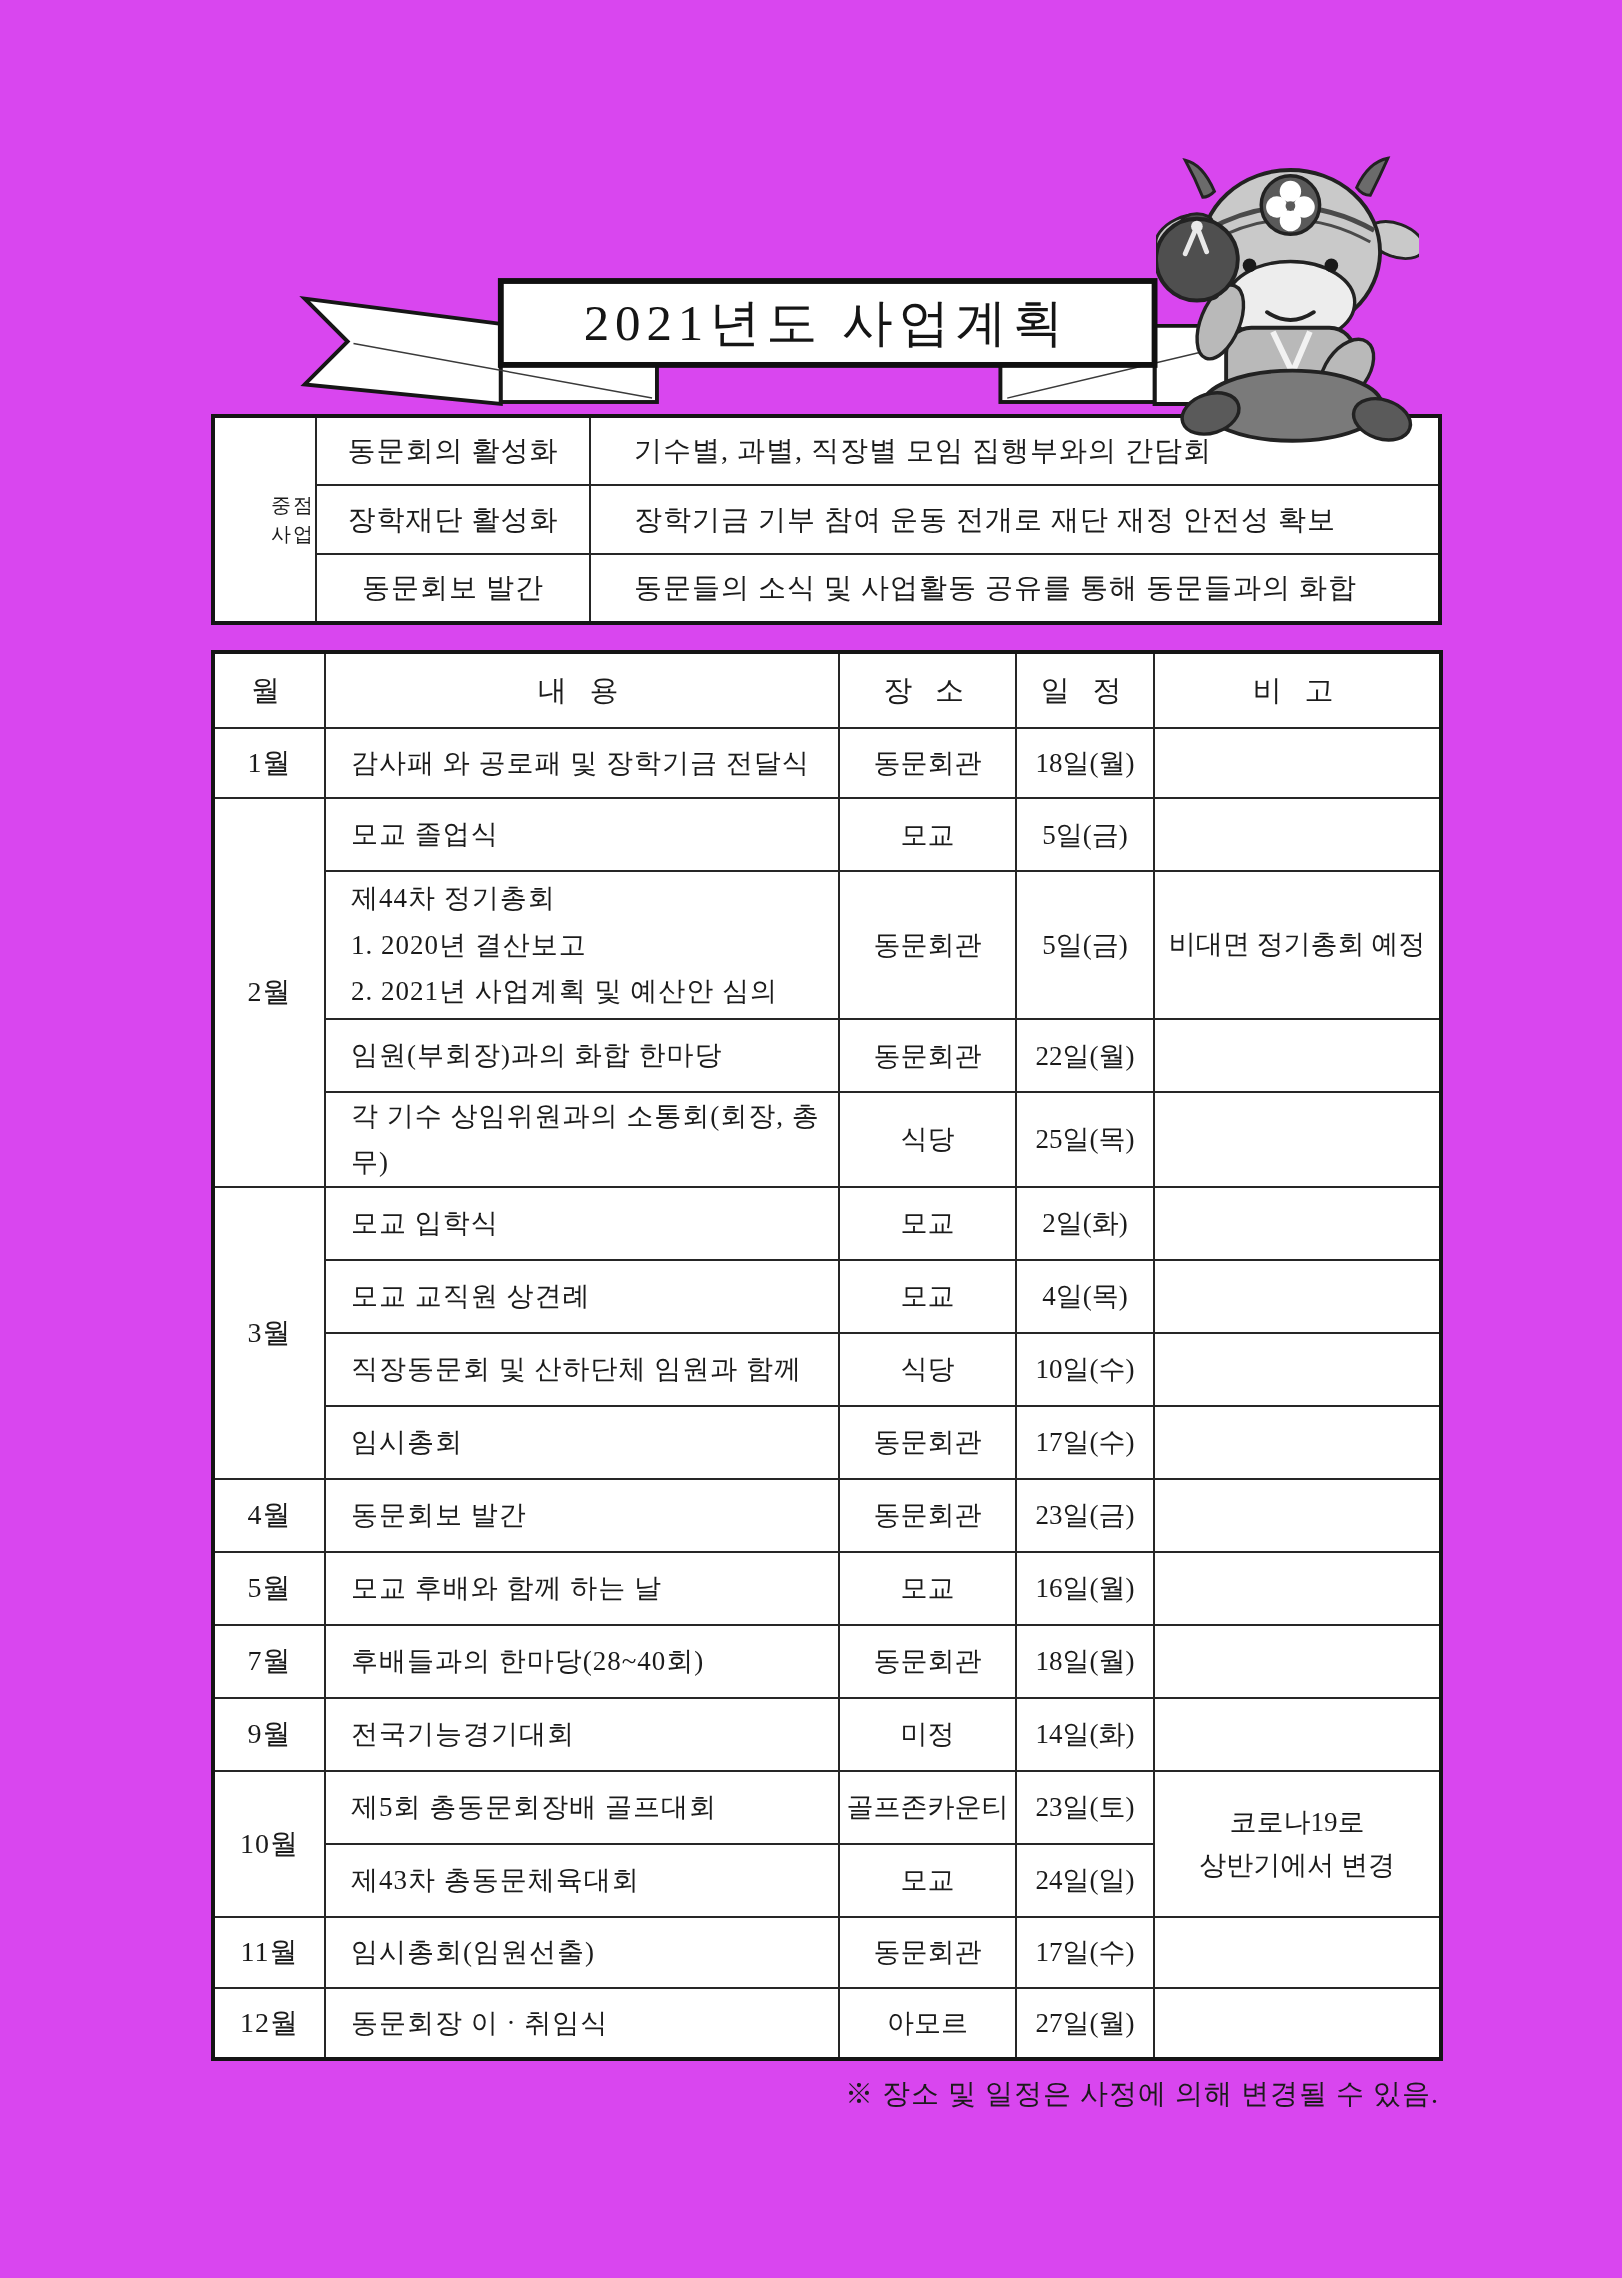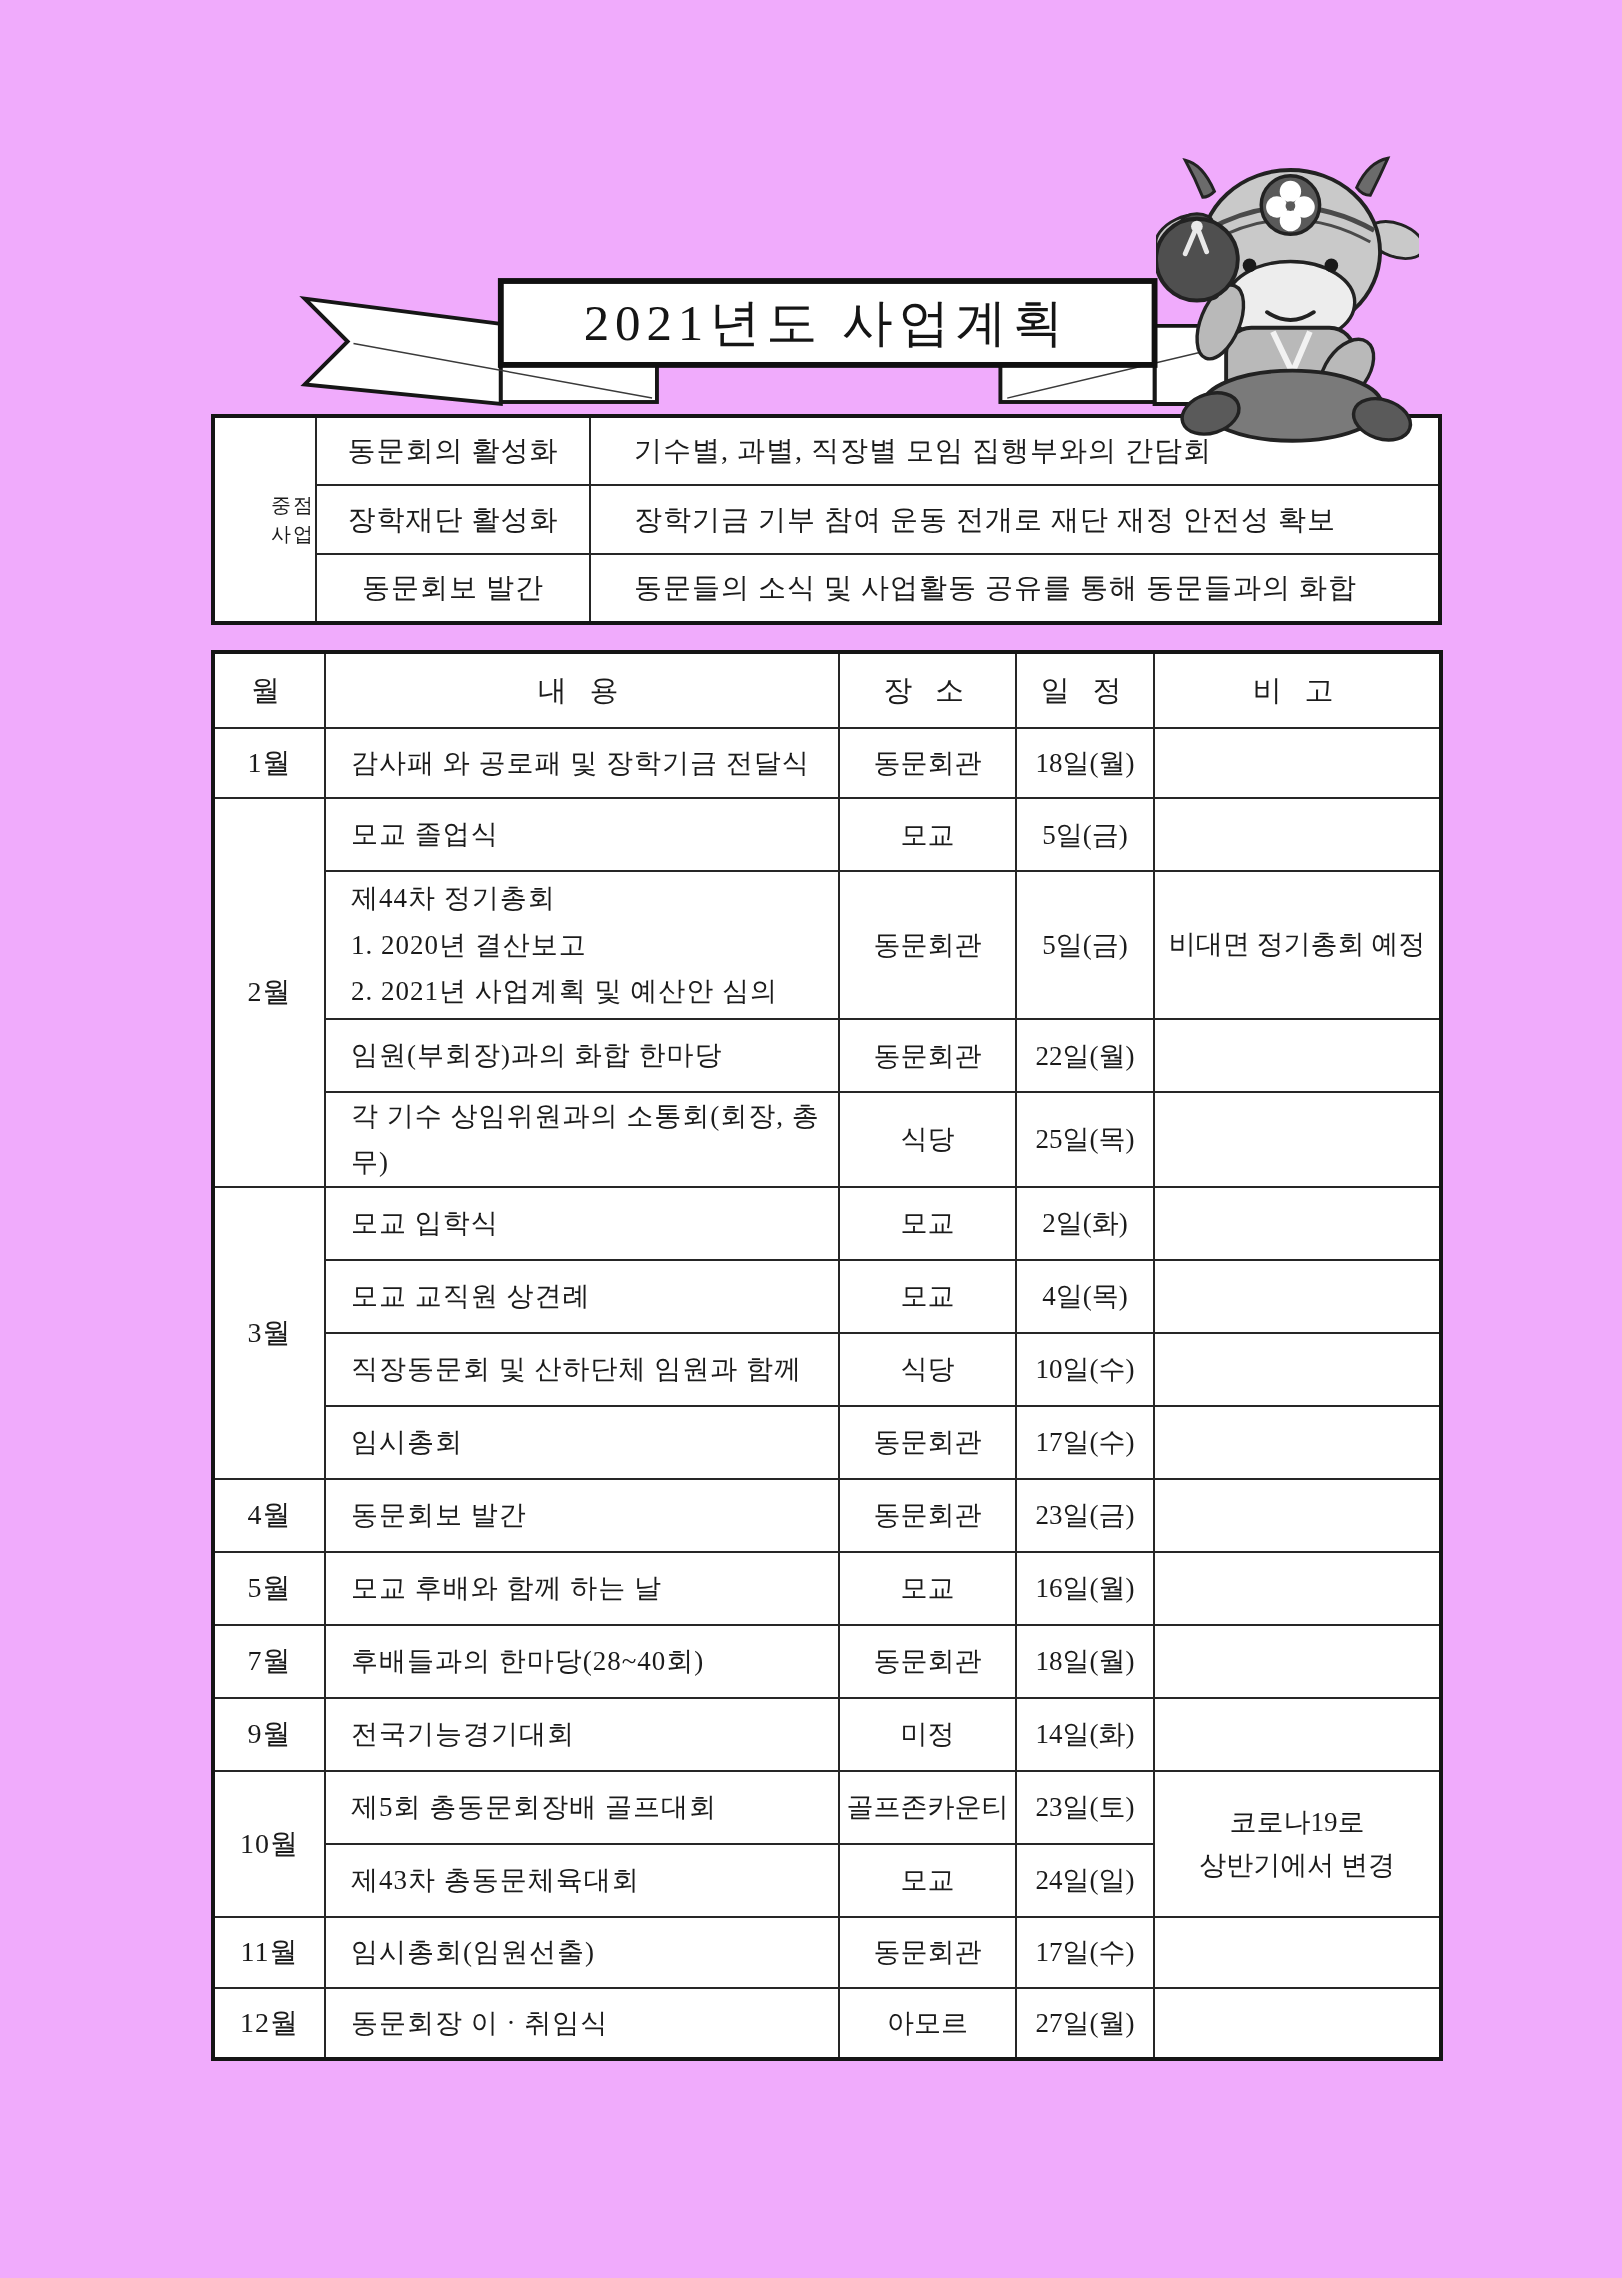--- a/index.html
+++ b/index.html
@@ -1,18 +1,18 @@
 <!DOCTYPE html>
 <html><head>
 <meta charset="utf-8">
 <style>
   html,body{margin:0;padding:0;background:#9a9a9a;}
   #page{
     position:relative;width:1623px;height:2278px;margin:0 auto;
-    background:#f0abfc;overflow:hidden;
+    background:#d946ef;overflow:hidden;
     font-family:"Liberation Serif","DejaVu Serif",serif;
     color:#1b1b1b;
   }
   
   #banner-svg{position:absolute;left:293px;top:273px;width:1005px;height:137px;}
   #banner-title{
     position:absolute;left:500px;top:281px;width:653px;height:84px;
     line-height:84px;text-align:center;font-size:51px;letter-spacing:5.9px;
     font-weight:500;color:#151515;
   }
@@ -254,15 +254,16 @@
     <tr class="rh73">
       <td class="c-month">12월</td>
       <td class="c-content">동문회장 이 · 취임식</td>
       <td class="c-place">아모르</td>
       <td class="c-date">27일(월)</td>
       <td class="c-note"></td>
     </tr>
   </tbody>
     </table>
 
+  <div id="footnote">※ 장소 및 일정은 사정에 의해 변경될 수 있음.</div>
 
 </div>
 
 
 </body></html>

